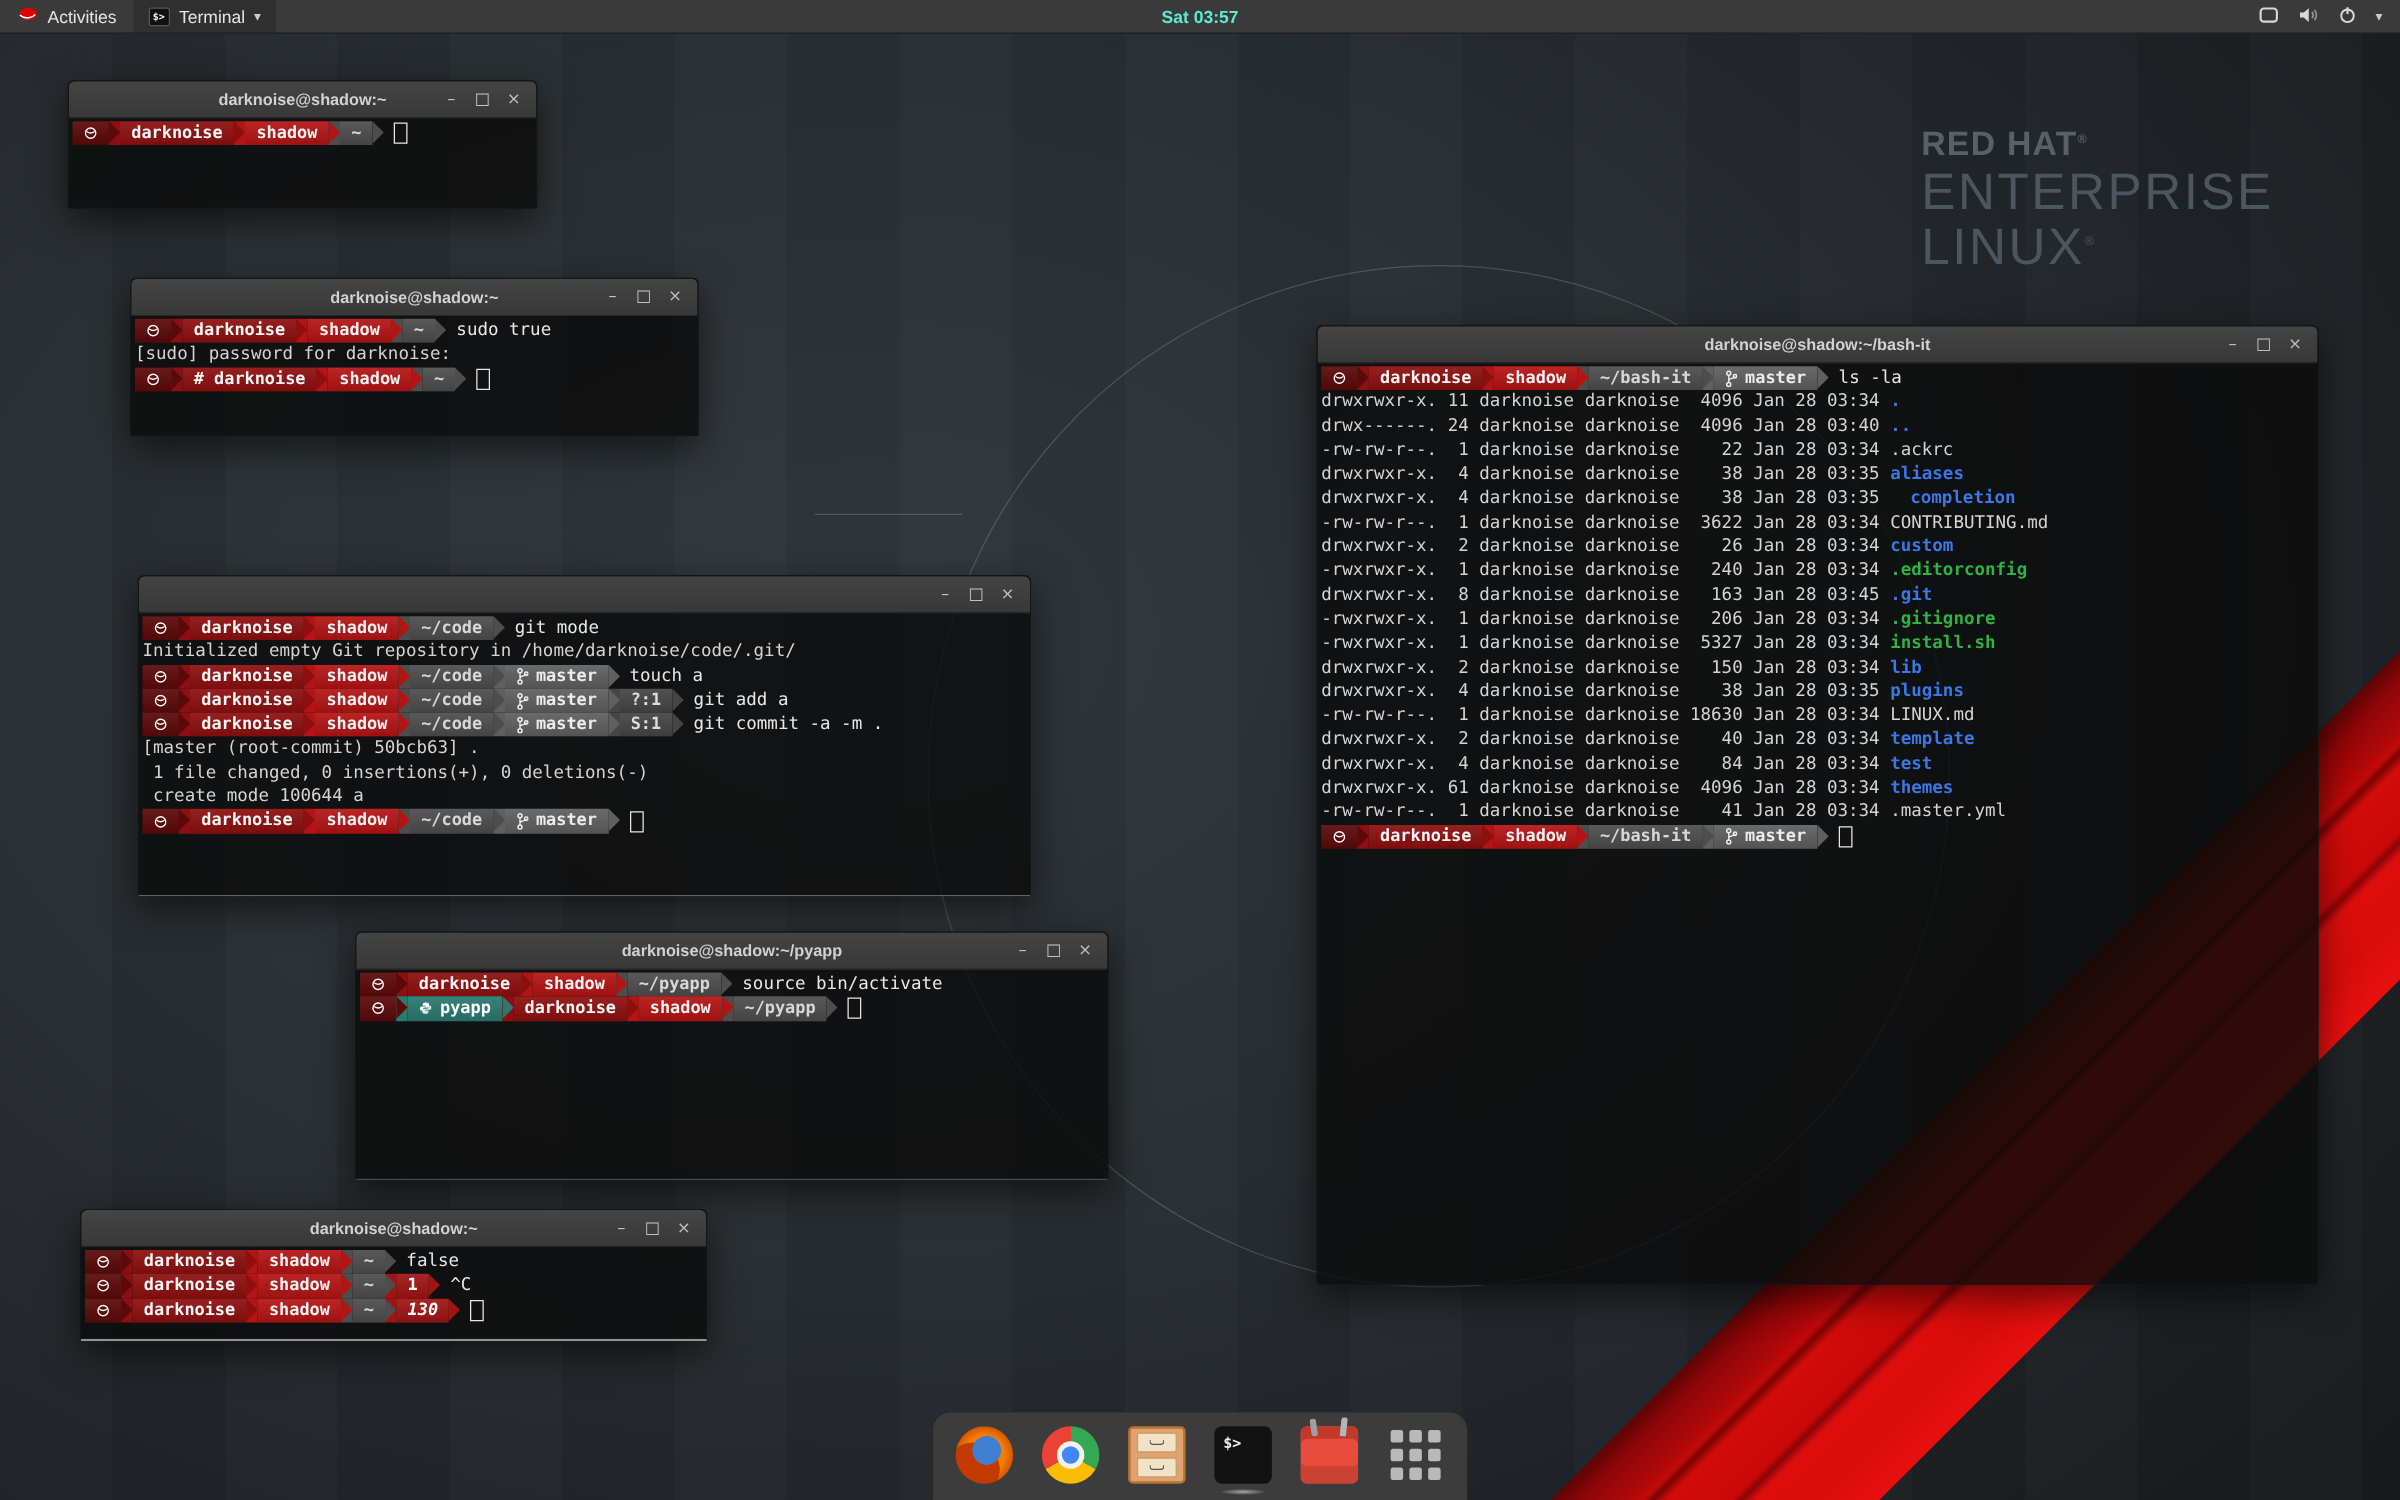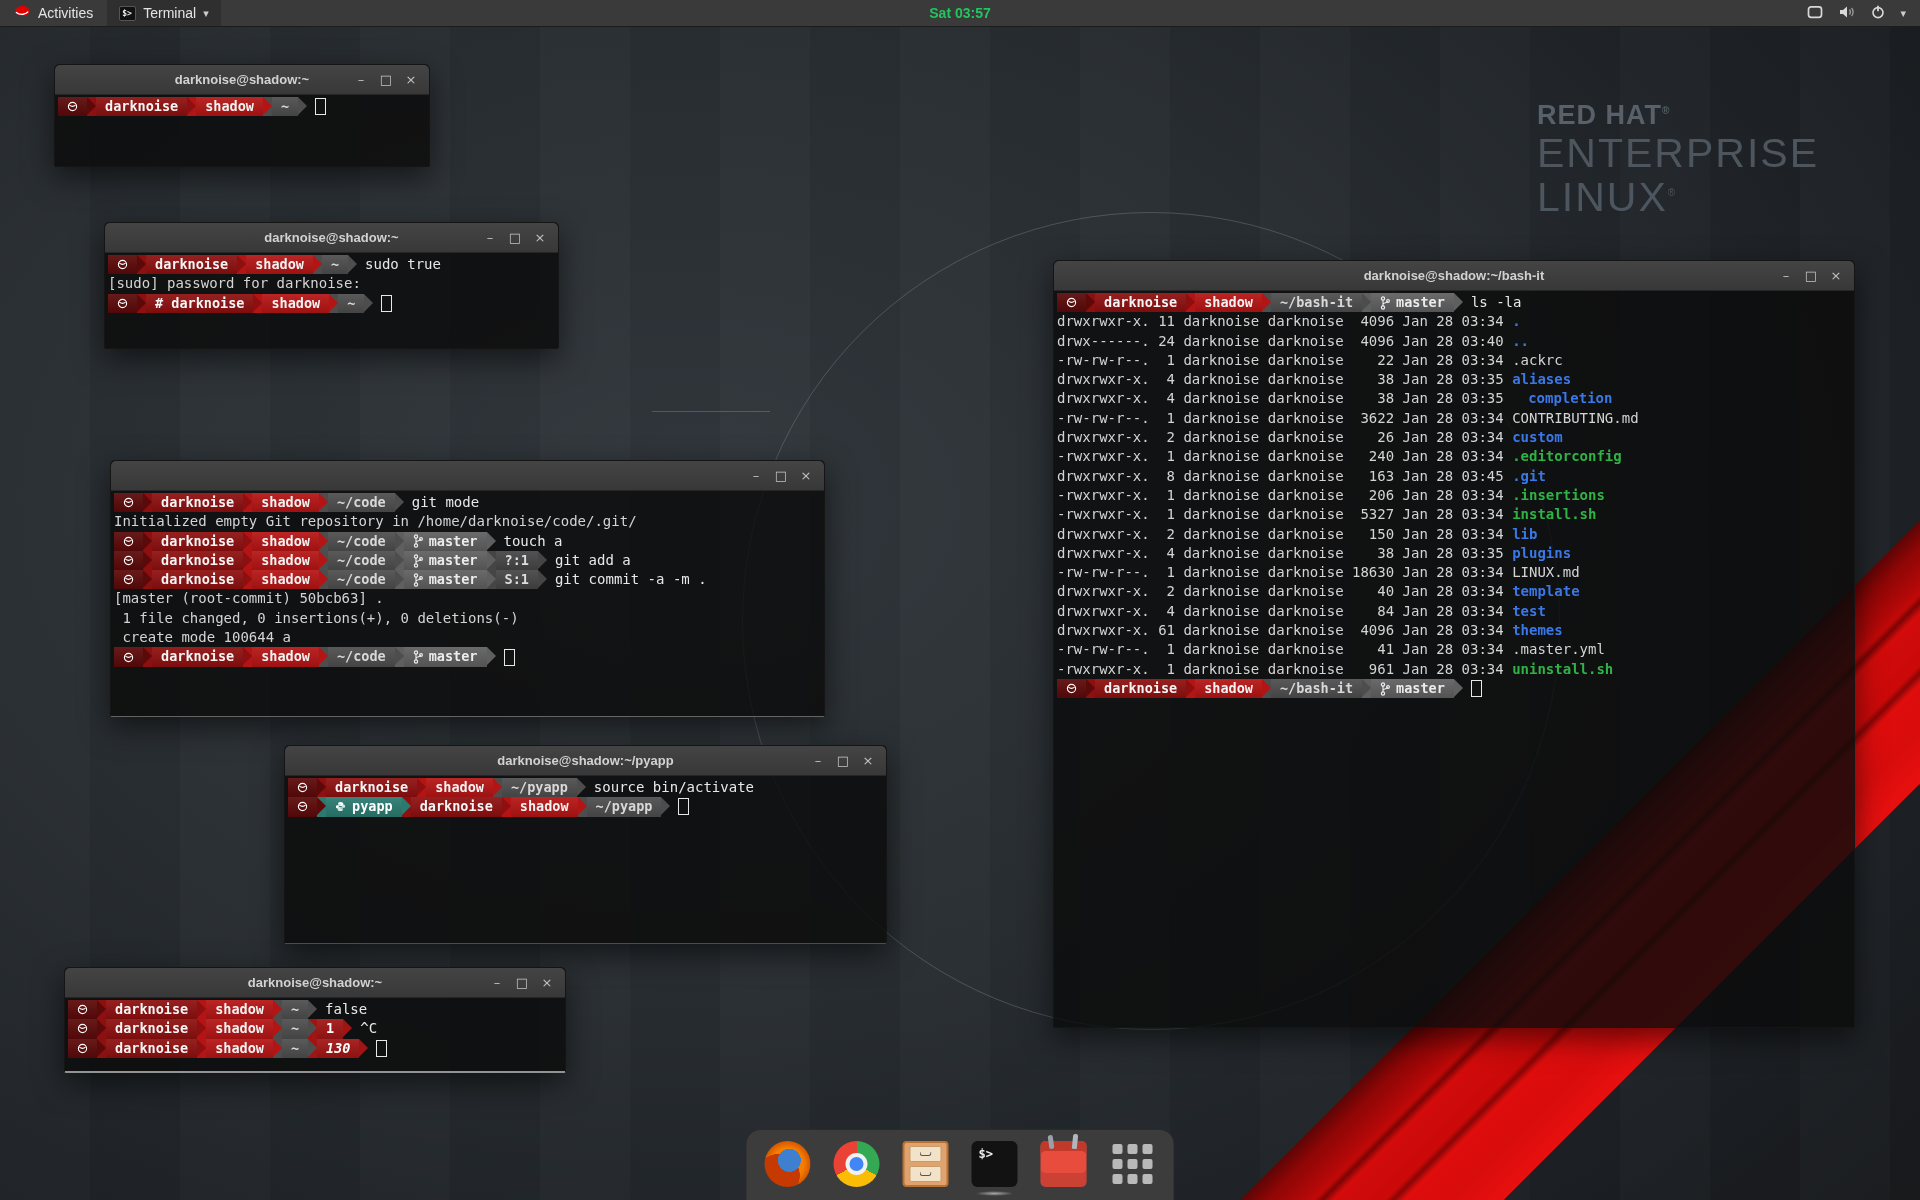--- a/index.html
+++ b/index.html
@@ -23,21 +23,21 @@
       #5e0505 0%, #8f0606 10%, #b30808 24%, #c20909 28%, #7c0404 31%, #d20b0b 35%,
       #cb0909 55%, #8a0505 58%, #df0d0d 62%, #d90c0c 80%, #e81010 100%);}
   
   .topbar{position:absolute;left:0;top:0;width:1920px;height:26px;background:#3a3a3a;z-index:90;
     display:flex;align-items:center;color:#e4e4e4;font-size:14px;border-bottom:1px solid #1c1c1c;}
   .tb-left{display:flex;align-items:center;height:100%;}
   .activities{display:flex;align-items:center;gap:7px;padding:0 14px;height:100%;}
   .appmenu{display:flex;align-items:center;gap:7px;padding:0 12px;height:100%;background:rgba(0,0,0,0.18);}
   .mini-term{width:17px;height:15px;background:#111;border:1px solid #555;border-radius:2px;
     color:#eee;font:bold 8px/13px "DejaVu Sans Mono",monospace;padding-left:2px;box-sizing:border-box;}
-  .tb-clock{position:absolute;left:50%;transform:translateX(-50%);font-weight:bold;font-size:14px;color:#22c55e;}
+  .tb-clock{position:absolute;left:50%;transform:translateX(-50%);font-weight:bold;font-size:14px;color:#5eead4;}
   .tb-right{margin-left:auto;display:flex;align-items:center;gap:15px;padding:0 14px;height:100%;}
   .chev{color:#ccc;font-size:11px;}
   
   .watermark{position:absolute;left:1537px;top:100px;color:#525b63;z-index:1;user-select:none;}
   .wm1{font-size:27px;font-weight:bold;letter-spacing:1px;color:#58616a;}
   .wm1 sup,.wm3 sup{font-size:10px;vertical-align:super;}
   .wm2,.wm3{font-size:41px;font-weight:300;letter-spacing:2px;line-height:1.08;color:#4d565e;}
   
   .term-window{position:absolute;background:rgba(11,11,11,0.82);border:1px solid #151515;
     border-radius:5px 5px 2px 2px;box-shadow:0 10px 30px rgba(0,0,0,0.55);z-index:10;}
@@ -741,30 +741,29 @@
       </div>
       <div class="term-line">drwxrwxr-x. 11 darknoise darknoise  4096 Jan 28 03:34 <span style="color: rgb(59, 120, 231); font-weight: bold;">.</span></div>
       <div class="term-line">drwx------. 24 darknoise darknoise  4096 Jan 28 03:40 <span style="color: rgb(59, 120, 231); font-weight: bold;">..</span></div>
       <div class="term-line">-rw-rw-r--.  1 darknoise darknoise    22 Jan 28 03:34 <span style="color: rgb(212, 212, 212);">.ackrc</span></div>
       <div class="term-line">drwxrwxr-x.  4 darknoise darknoise    38 Jan 28 03:35 <span style="color: rgb(59, 120, 231); font-weight: bold;">aliases</span></div>
       <div class="term-line">drwxrwxr-x.  4 darknoise darknoise    38 Jan 28 03:35 <span style="color: rgb(59, 120, 231); font-weight: bold; margin-left: 16px;">completion</span></div>
       <div class="term-line">-rw-rw-r--.  1 darknoise darknoise  3622 Jan 28 03:34 <span style="color: rgb(212, 212, 212);">CONTRIBUTING.md</span></div>
       <div class="term-line">drwxrwxr-x.  2 darknoise darknoise    26 Jan 28 03:34 <span style="color: rgb(59, 120, 231); font-weight: bold;">custom</span></div>
       <div class="term-line">-rwxrwxr-x.  1 darknoise darknoise   240 Jan 28 03:34 <span style="color: rgb(47, 179, 68); font-weight: bold;">.editorconfig</span></div>
       <div class="term-line">drwxrwxr-x.  8 darknoise darknoise   163 Jan 28 03:45 <span style="color: rgb(59, 120, 231); font-weight: bold;">.git</span></div>
-      <div class="term-line">-rwxrwxr-x.  1 darknoise darknoise   206 Jan 28 03:34 <span style="color: rgb(47, 179, 68); font-weight: bold;">.insertions</span></div>
+      <div class="term-line">-rwxrwxr-x.  1 darknoise darknoise   206 Jan 28 03:34 <span style="color: rgb(47, 179, 68); font-weight: bold;">.gitignore</span></div>
       <div class="term-line">-rwxrwxr-x.  1 darknoise darknoise  5327 Jan 28 03:34 <span style="color: rgb(47, 179, 68); font-weight: bold;">install.sh</span></div>
       <div class="term-line">drwxrwxr-x.  2 darknoise darknoise   150 Jan 28 03:34 <span style="color: rgb(59, 120, 231); font-weight: bold;">lib</span></div>
       <div class="term-line">drwxrwxr-x.  4 darknoise darknoise    38 Jan 28 03:35 <span style="color: rgb(59, 120, 231); font-weight: bold;">plugins</span></div>
       <div class="term-line">-rw-rw-r--.  1 darknoise darknoise 18630 Jan 28 03:34 <span style="color: rgb(212, 212, 212);">LINUX.md</span></div>
       <div class="term-line">drwxrwxr-x.  2 darknoise darknoise    40 Jan 28 03:34 <span style="color: rgb(59, 120, 231); font-weight: bold;">template</span></div>
       <div class="term-line">drwxrwxr-x.  4 darknoise darknoise    84 Jan 28 03:34 <span style="color: rgb(59, 120, 231); font-weight: bold;">test</span></div>
       <div class="term-line">drwxrwxr-x. 61 darknoise darknoise  4096 Jan 28 03:34 <span style="color: rgb(59, 120, 231); font-weight: bold;">themes</span></div>
       <div class="term-line">-rw-rw-r--.  1 darknoise darknoise    41 Jan 28 03:34 <span style="color: rgb(212, 212, 212);">.master.yml</span></div>
-      <div class="term-line">-rwxrwxr-x.  1 darknoise darknoise   961 Jan 28 03:34 <span style="color: rgb(47, 179, 68); font-weight: bold;">uninstall.sh</span></div>
       <div class="prompt-row">
         <span class="seg" style="background: linear-gradient(rgba(255, 255, 255, 0.07), rgba(0, 0, 0, 0.12)), rgb(92, 9, 9);">
           <span class="sicon">
             <svg width="11" height="11" viewBox="0 0 12 12">
               <circle cx="6" cy="6" r="4.5" fill="none" stroke="#fff" stroke-width="1.2"></circle>
               <path d="M2.6 4.6c2 1.5 4.8 1.5 6.8 0" fill="none" stroke="#fff" stroke-width="1.1"></path>
             </svg>
           </span>
         </span>
         <span class="sep" style="background: rgb(142, 15, 15);">

